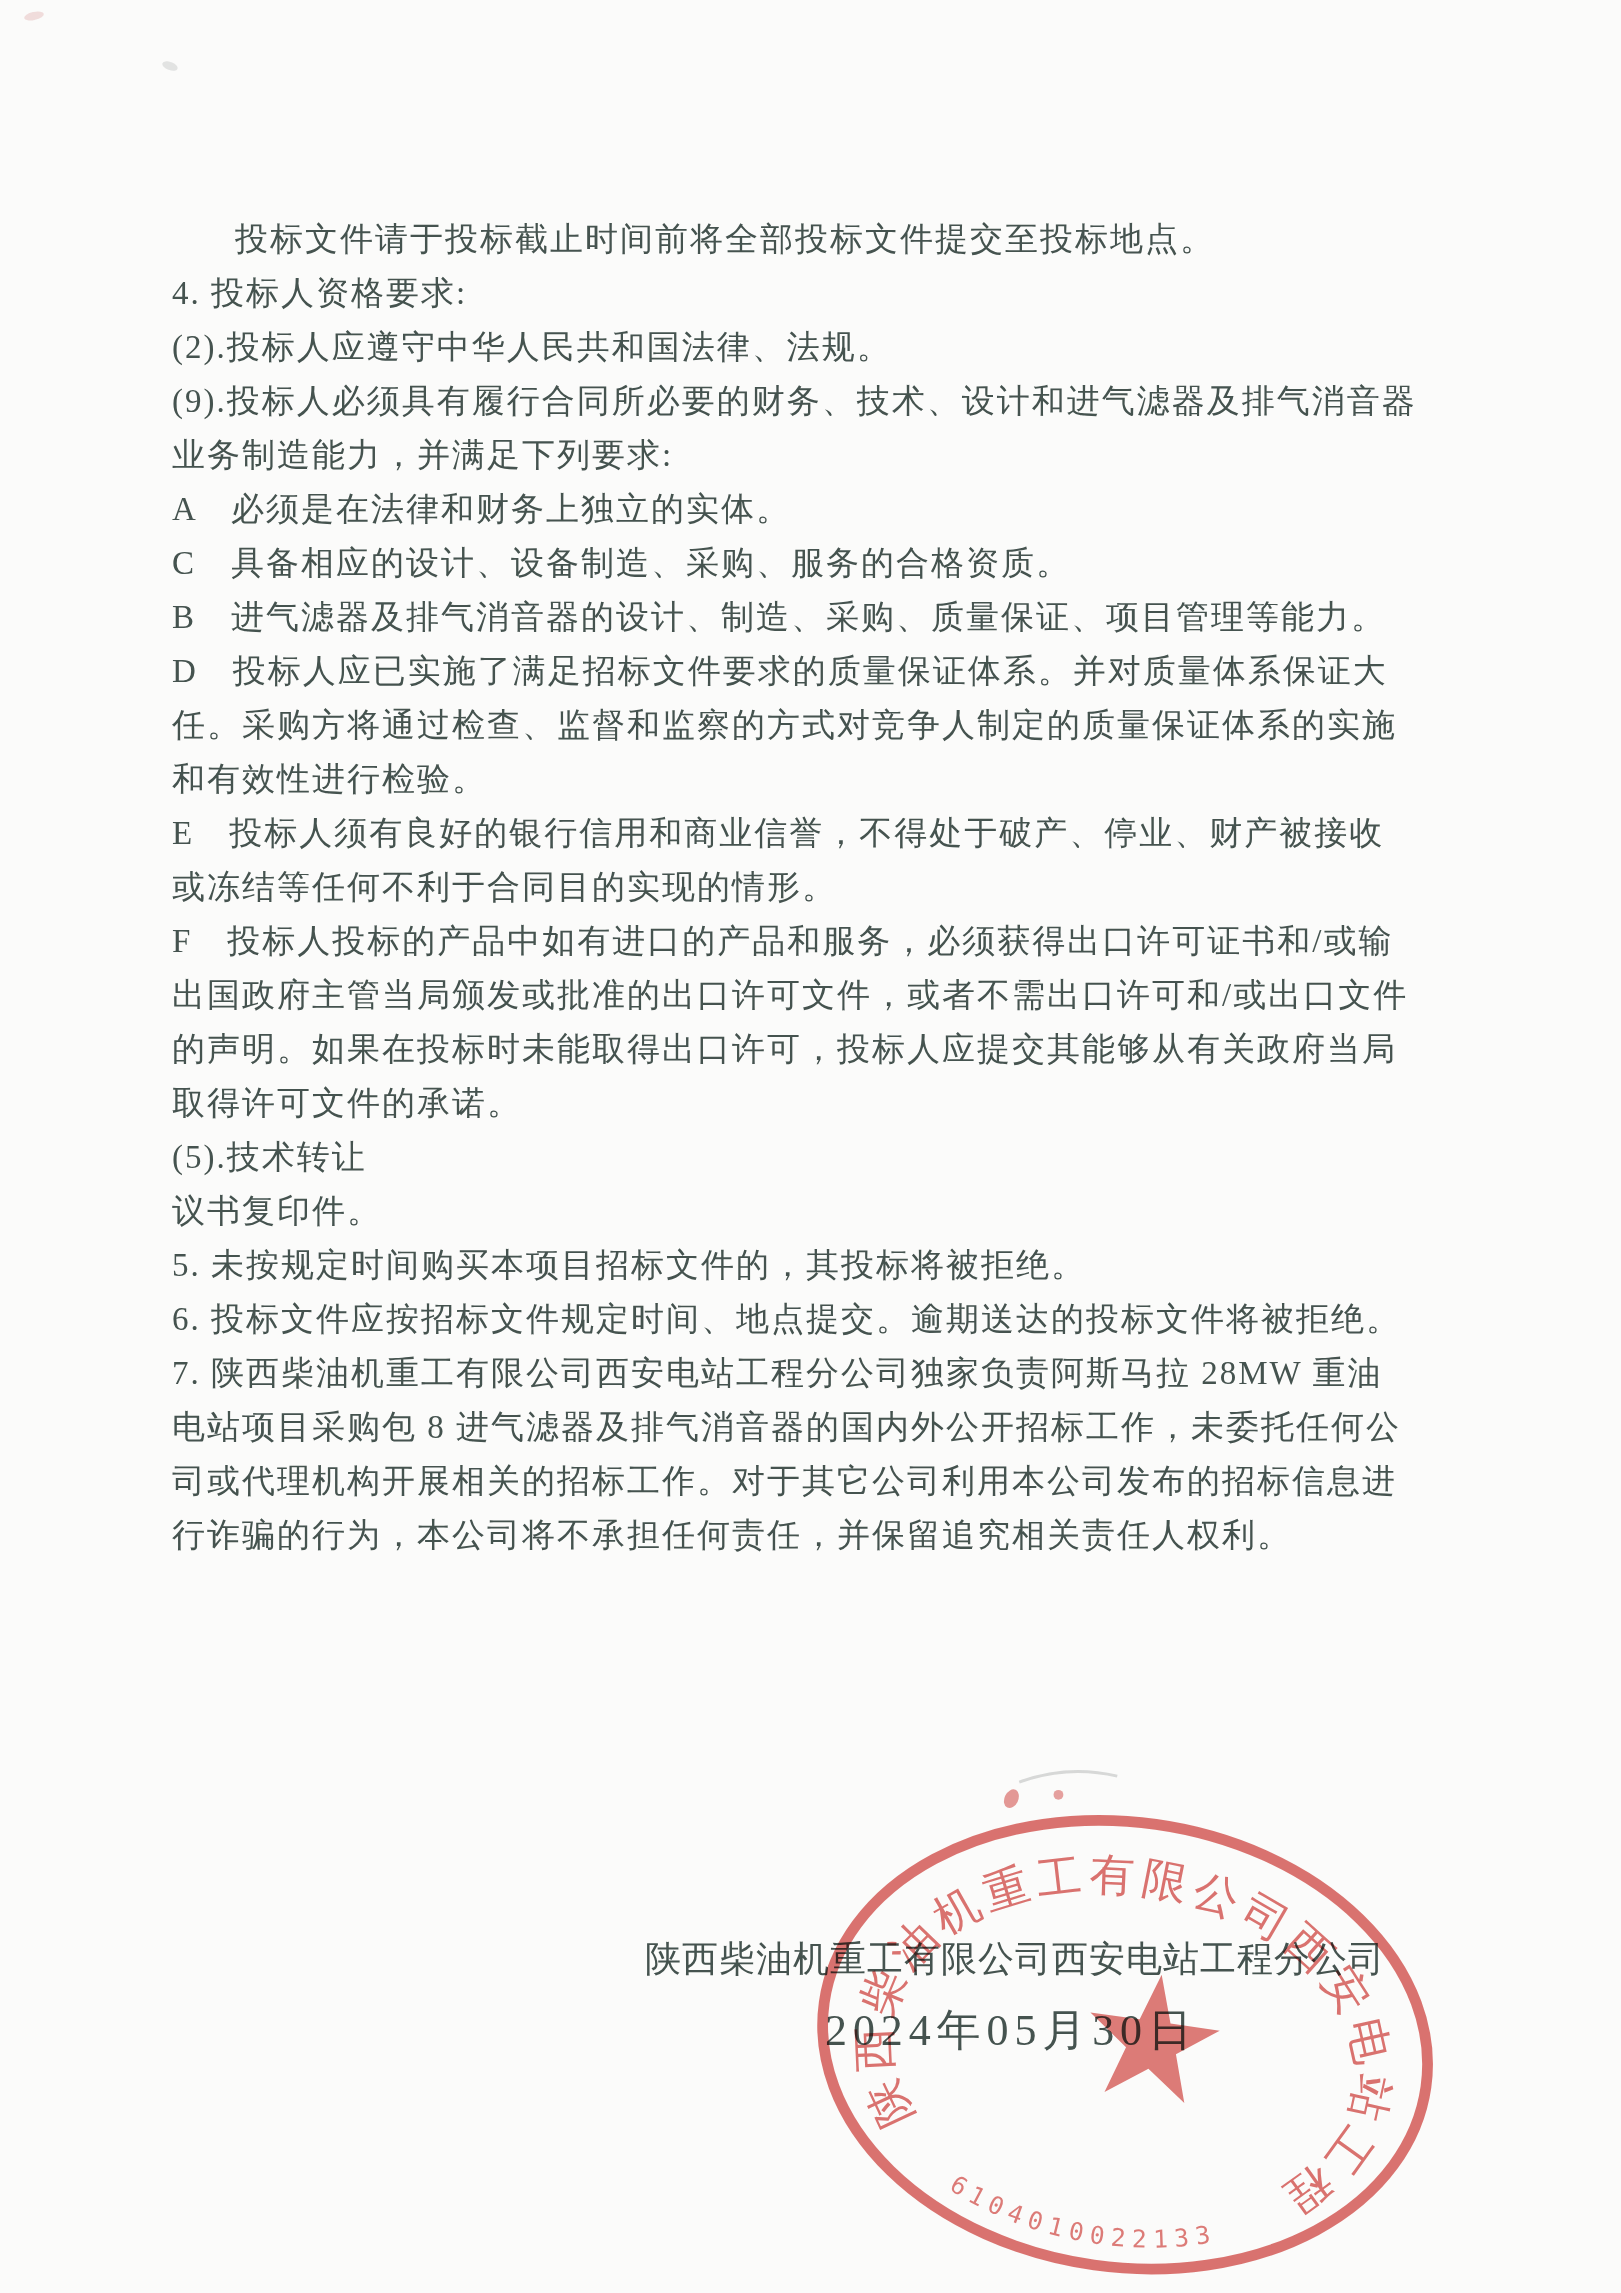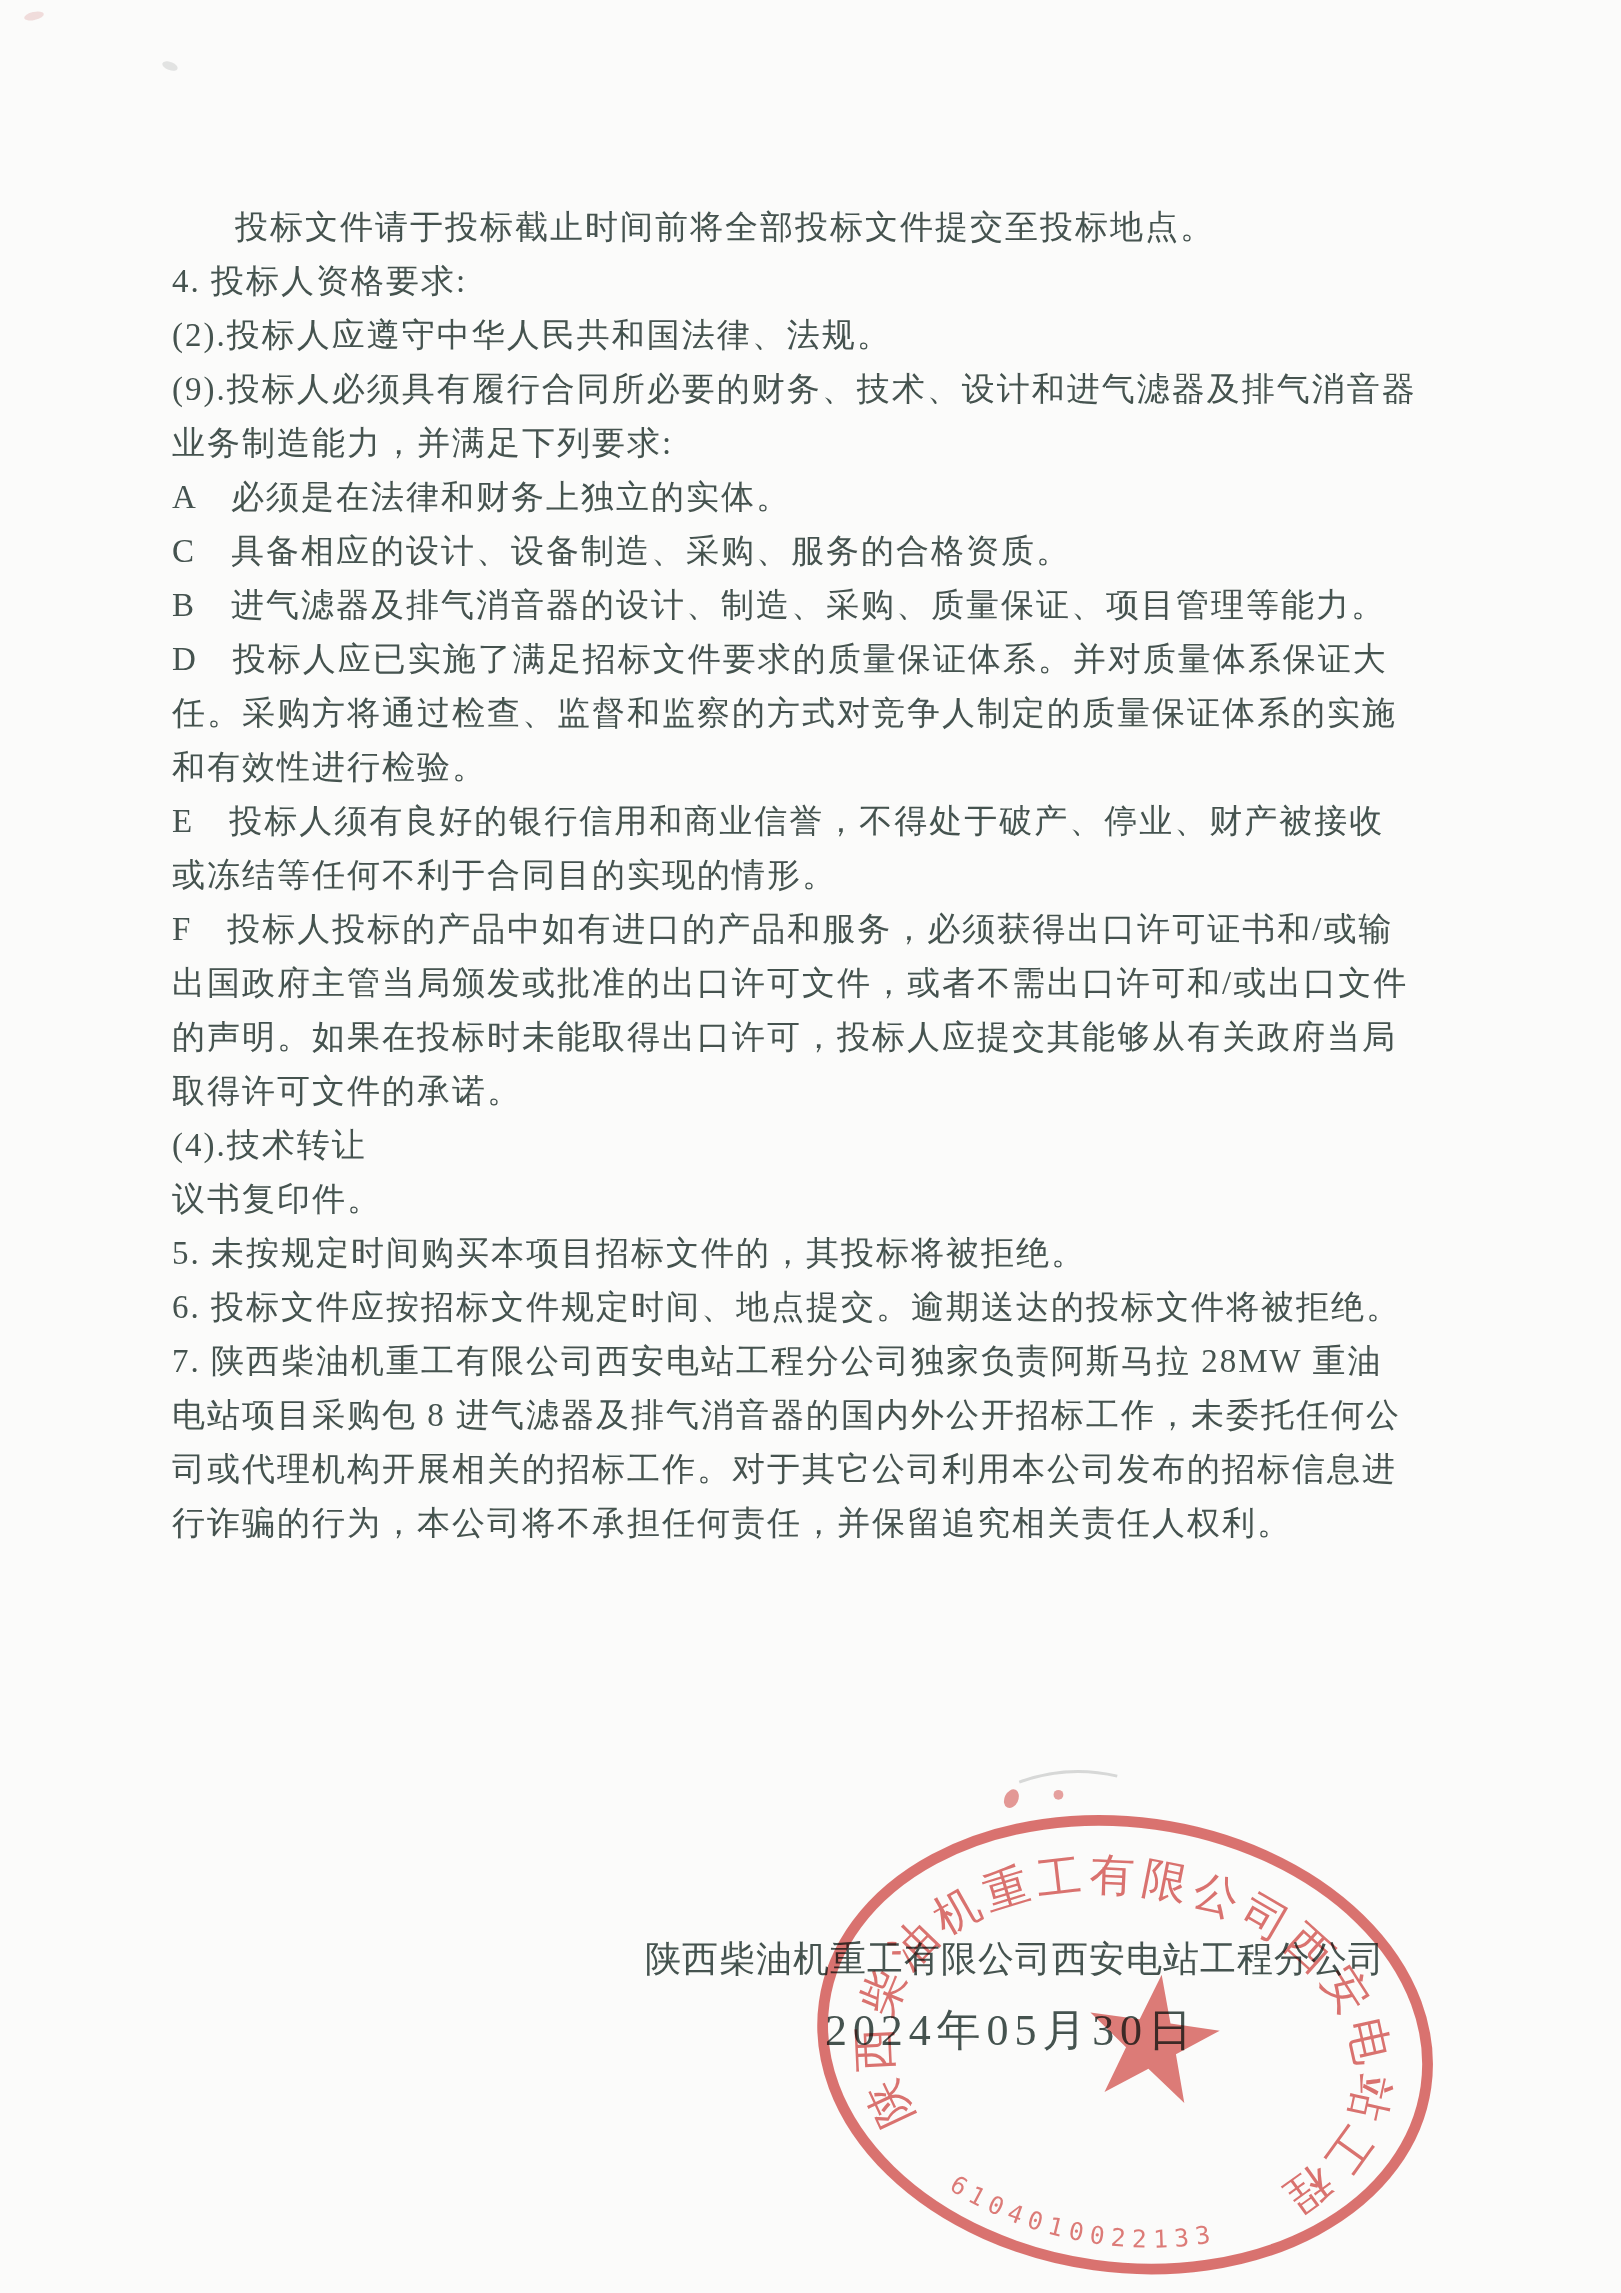--- a/index.html
+++ b/index.html
@@ -2,21 +2,21 @@
 <html><head>
 <meta charset="utf-8">
 <style>
   html,body{margin:0;padding:0;}
   body{
     width:1621px;height:2294px;position:relative;overflow:hidden;
     background:#fbfbfa;
     font-family:"Liberation Serif","DejaVu Serif",serif;
   }
   .body-text{
-    position:absolute;left:172px;top:200px;width:1304px;
+    position:absolute;left:172px;top:212px;width:1304px;
     font-size:33px;color:#45534f;letter-spacing:2px;
   }
   .line{line-height:54px;white-space:pre;}
   .line.indent{text-indent:63px;}
   .signature{
     position:absolute;left:645px;top:1935px;
     font-size:36px;letter-spacing:1px;color:#45534f;white-space:pre;
   }
   .date{
     position:absolute;left:825px;top:2001px;
@@ -57,21 +57,21 @@
       <div class="line">B　进气滤器及排气消音器的设计、制造、采购、质量保证、项目管理等能力。</div>
       <div class="line">D　投标人应已实施了满足招标文件要求的质量保证体系。并对质量体系保证大</div>
       <div class="line">任。采购方将通过检查、监督和监察的方式对竞争人制定的质量保证体系的实施</div>
       <div class="line">和有效性进行检验。</div>
       <div class="line">E　投标人须有良好的银行信用和商业信誉，不得处于破产、停业、财产被接收</div>
       <div class="line">或冻结等任何不利于合同目的实现的情形。</div>
       <div class="line">F　投标人投标的产品中如有进口的产品和服务，必须获得出口许可证书和/或输</div>
       <div class="line">出国政府主管当局颁发或批准的出口许可文件，或者不需出口许可和/或出口文件</div>
       <div class="line">的声明。如果在投标时未能取得出口许可，投标人应提交其能够从有关政府当局</div>
       <div class="line">取得许可文件的承诺。</div>
-      <div class="line">(4).技术转让</div>
+      <div class="line">(5).技术转让</div>
       <div class="line">议书复印件。</div>
       <div class="line">5. 未按规定时间购买本项目招标文件的，其投标将被拒绝。</div>
       <div class="line">6. 投标文件应按招标文件规定时间、地点提交。逾期送达的投标文件将被拒绝。</div>
       <div class="line">7. 陕西柴油机重工有限公司西安电站工程分公司独家负责阿斯马拉 28MW 重油</div>
       <div class="line">电站项目采购包 8 进气滤器及排气消音器的国内外公开招标工作，未委托任何公</div>
       <div class="line">司或代理机构开展相关的招标工作。对于其它公司利用本公司发布的招标信息进</div>
       <div class="line">行诈骗的行为，本公司将不承担任何责任，并保留追究相关责任人权利。</div>
     </div>
 
   <div class="signature">陕西柴油机重工有限公司西安电站工程分公司</div>

